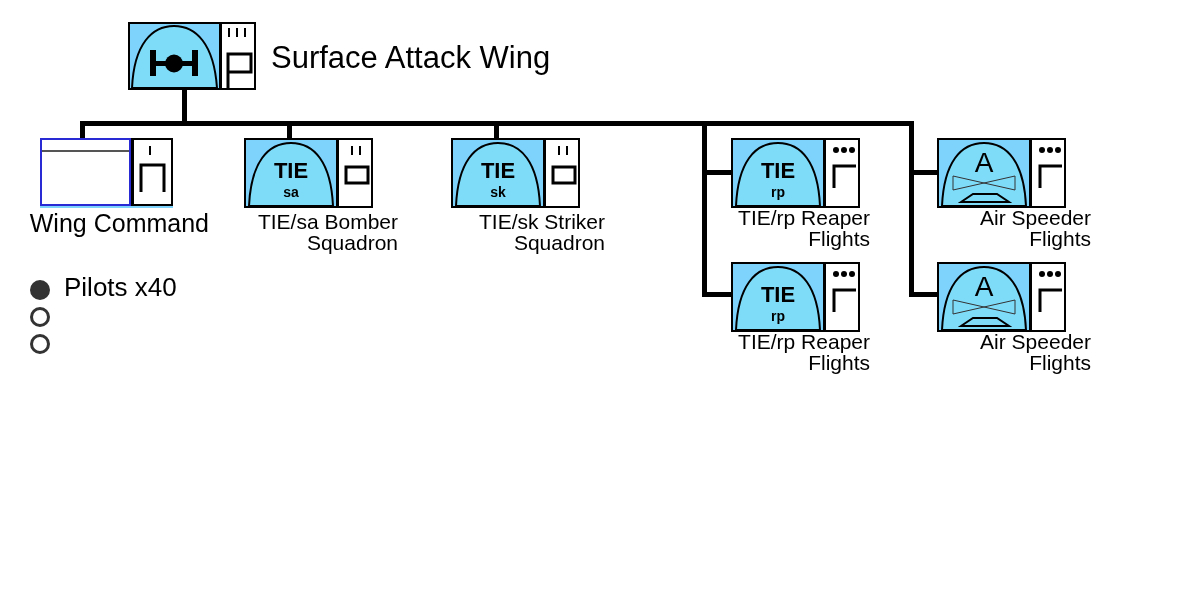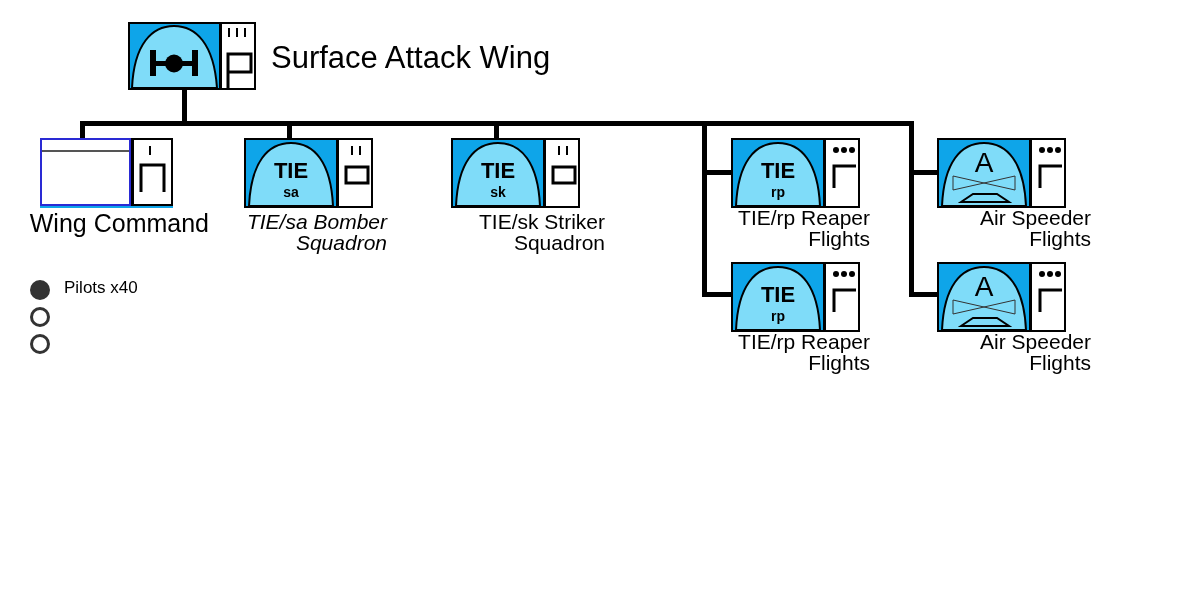--- a/index.html
+++ b/index.html
@@ -1,27 +1,27 @@
 <!DOCTYPE html>
 <html><head>
   <meta charset="utf-8">
   <style>
     html, body { margin: 0; padding: 0; background: #ffffff; }
     body { width: 1200px; height: 600px; position: relative; overflow: hidden;
            font-family: "Liberation Sans", sans-serif; color: #000; }
     .line { position: absolute; background: #000; }
-    .symbol { position: absolute; display: flex; border: 2px solid #000; background: #0ea5e9; box-sizing: border-box; text-decoration: underline; }
+    .symbol { position: absolute; display: flex; border: 2px solid #000; background: #7dd3fc; box-sizing: border-box; text-decoration: underline; }
     .emblem { position: relative; overflow: hidden; border-right: 3px solid #000; box-sizing: border-box; }
     .emblem svg { position: absolute; left: 0; top: 0; }
     .echelon { position: relative; flex: 1; background: #fff; }
     .echelon svg { position: absolute; left: 0; top: 0; }
     .unit-label { position: absolute; text-align: right; line-height: 21px; white-space: nowrap; }
     .wing-title { position: absolute; font-size: 31px; left: 271px; top: 40px; }
     .personnel { position: absolute; left: 30px; top: 274px; }
-    .personnel-item { display: flex; align-items: center; height: 27px; font-size: 17px; }
+    .personnel-item { display: flex; align-items: center; height: 27px; font-size: 26px; }
     .dot { width: 20px; height: 20px; border-radius: 50%; border: 3px solid #333; box-sizing: border-box; margin-right: 14px; margin-top: 4px; }
     .dot.filled { background: #333; }
   </style>
 </head>
 <body>
 
 <div class="line" style="left:182px; top:90px; width:5px; height:35px;"></div>
 <div class="line" style="left:80px; top:121px; width:834px; height:5px;"></div>
 <div class="line" style="left:80px; top:121px; width:5px; height:20px;"></div>
 <div class="line" style="left:287px; top:121px; width:5px; height:20px;"></div>
@@ -86,21 +86,21 @@
     <div class="echelon">
       <svg width="36" height="66" viewBox="0 0 36 66">
           <g>
         <rect x="12" y="6" width="2" height="9" fill="#000"></rect>
         <rect x="20" y="6" width="2" height="9" fill="#000"></rect>
       </g>
       <rect x="7" y="27" width="22" height="16" fill="none" stroke="#000" stroke-width="3"></rect>
         </svg>
     </div>
     </div>
-    <div class="unit-label" style="left: 207px; top: 211px; width: 180px; font-size: 21px; font-style: italic;">
+    <div class="unit-label" style="left: 218px; top: 211px; width: 180px; font-size: 21px;">
       <div>TIE/sa Bomber</div>
       <div>Squadron</div>
     </div>
     <div class="symbol" style="left: 451px; top: 138px; width: 129px; height: 70px;">
     <div class="emblem" style="width:93px; height:66px;">
       <svg width="90" height="66" viewBox="0 0 90 66">
         <path d="M3,66 C5,22 22,3 45,3 C68,3 85,22 87,66 Z" fill="#7fdcf9" stroke="#000" stroke-width="2"></path>
         <text x="45" y="38" font-family="Liberation Sans, sans-serif" font-weight="bold" font-size="22" text-anchor="middle" fill="#000">TIE</text>
       <text x="45" y="57" font-family="Liberation Sans, sans-serif" font-weight="bold" font-size="14" text-anchor="middle" fill="#000">sk</text>
       </svg>

